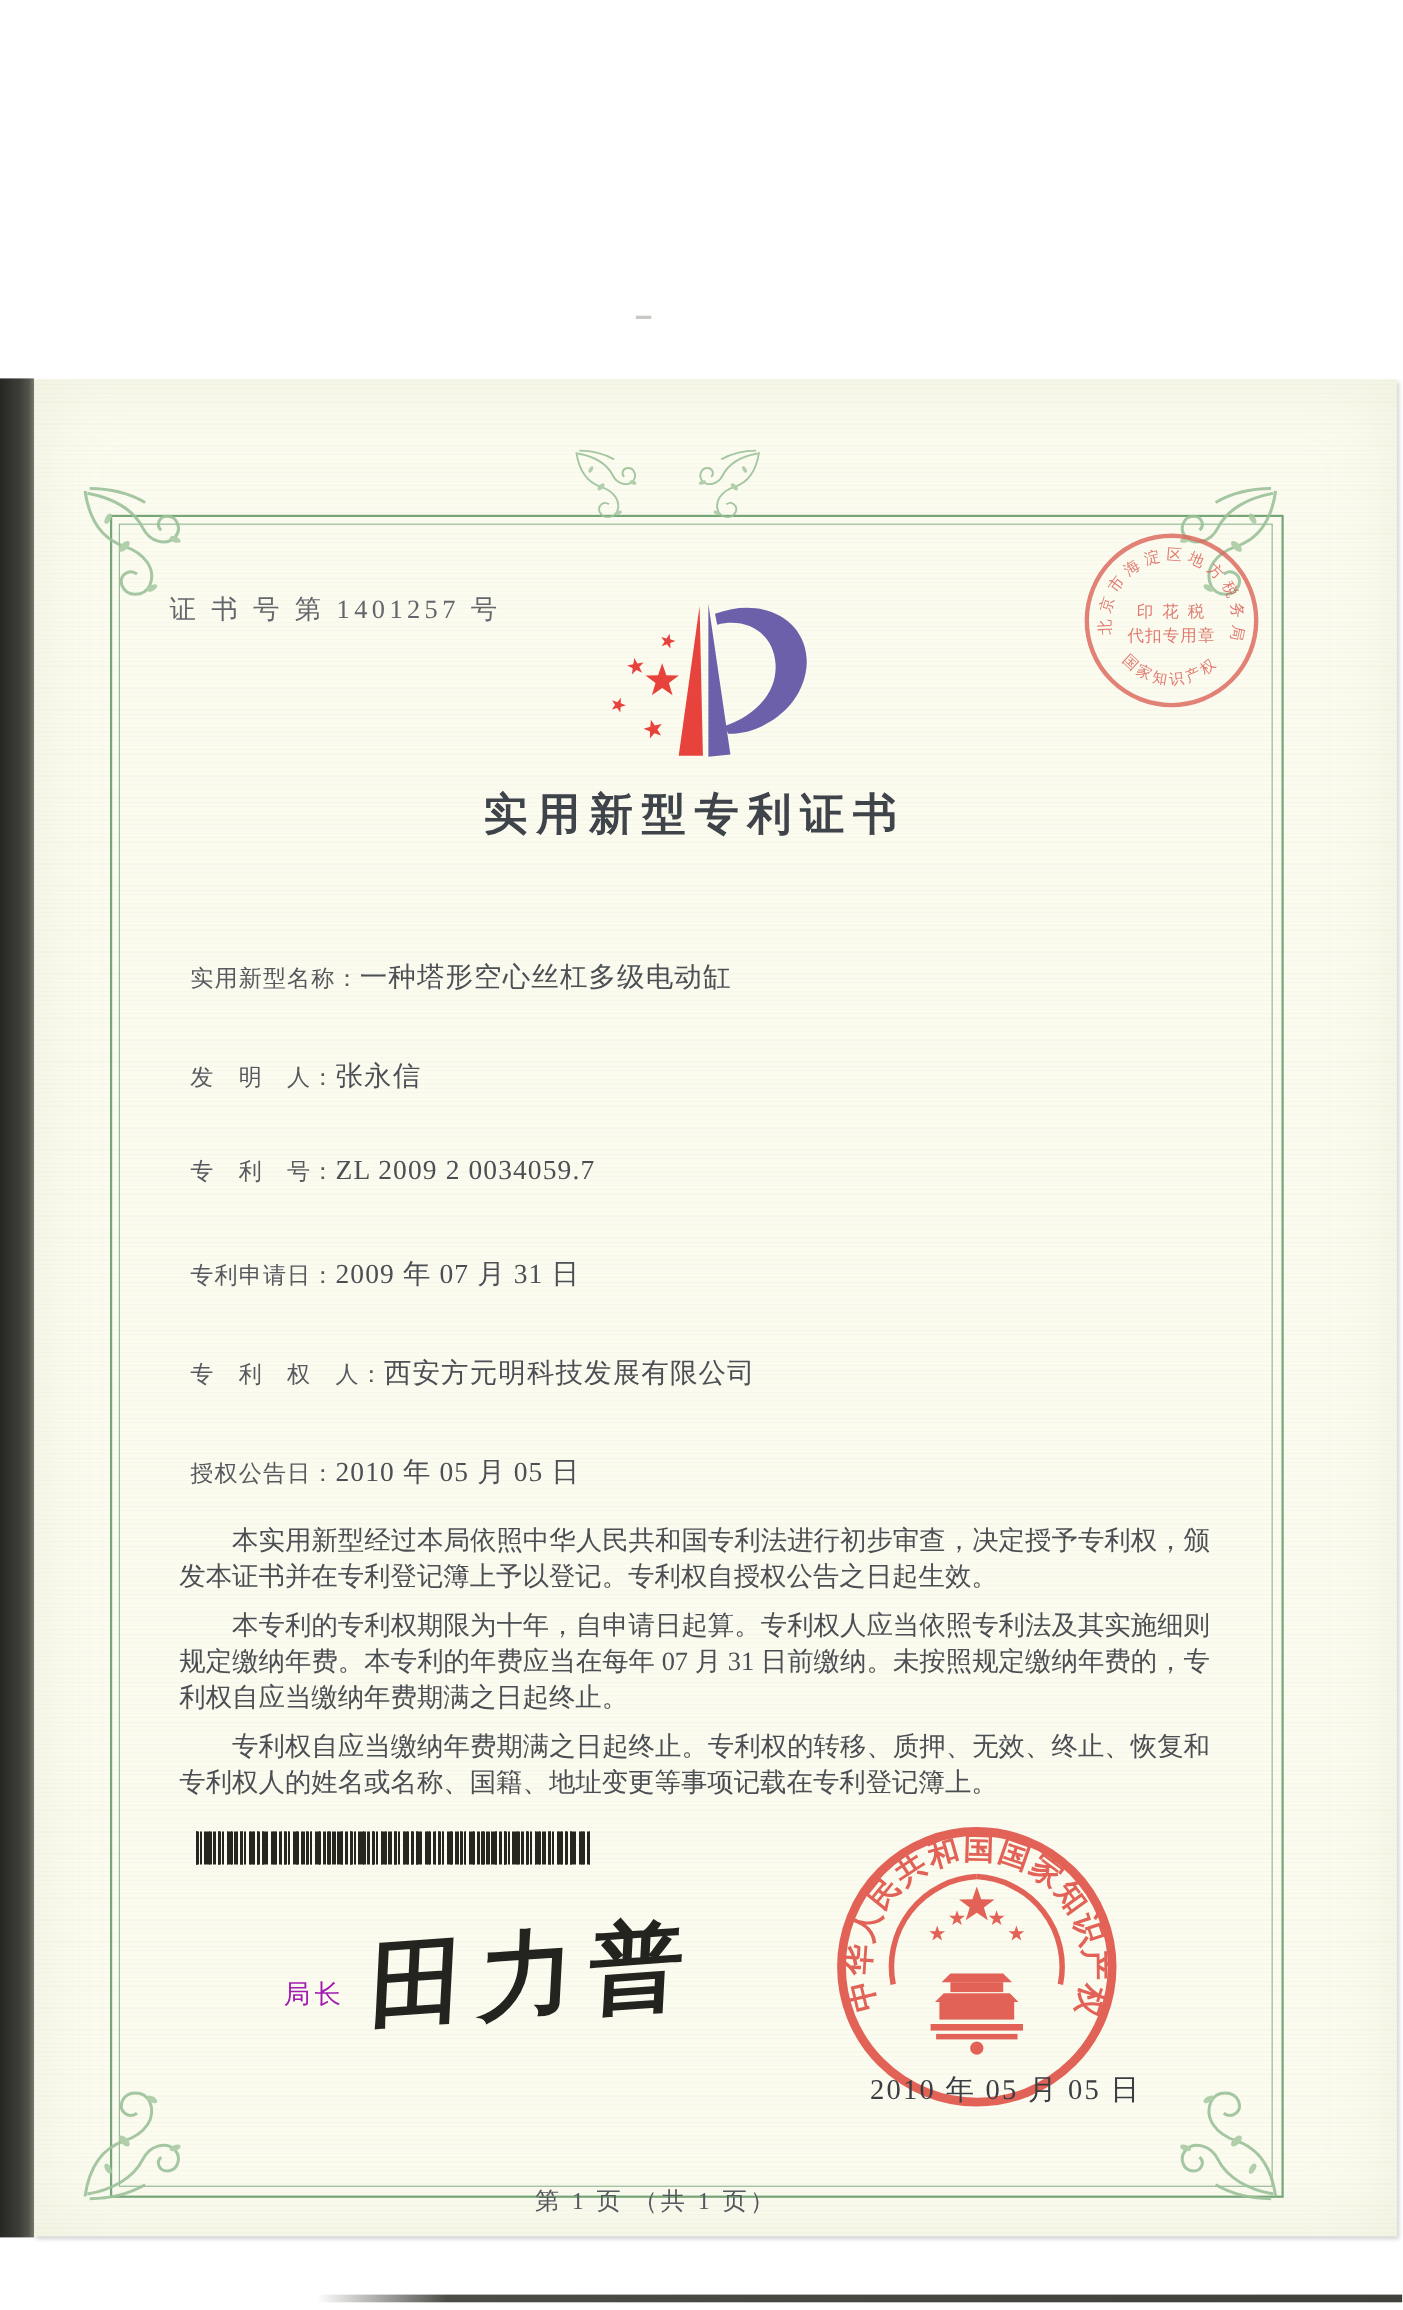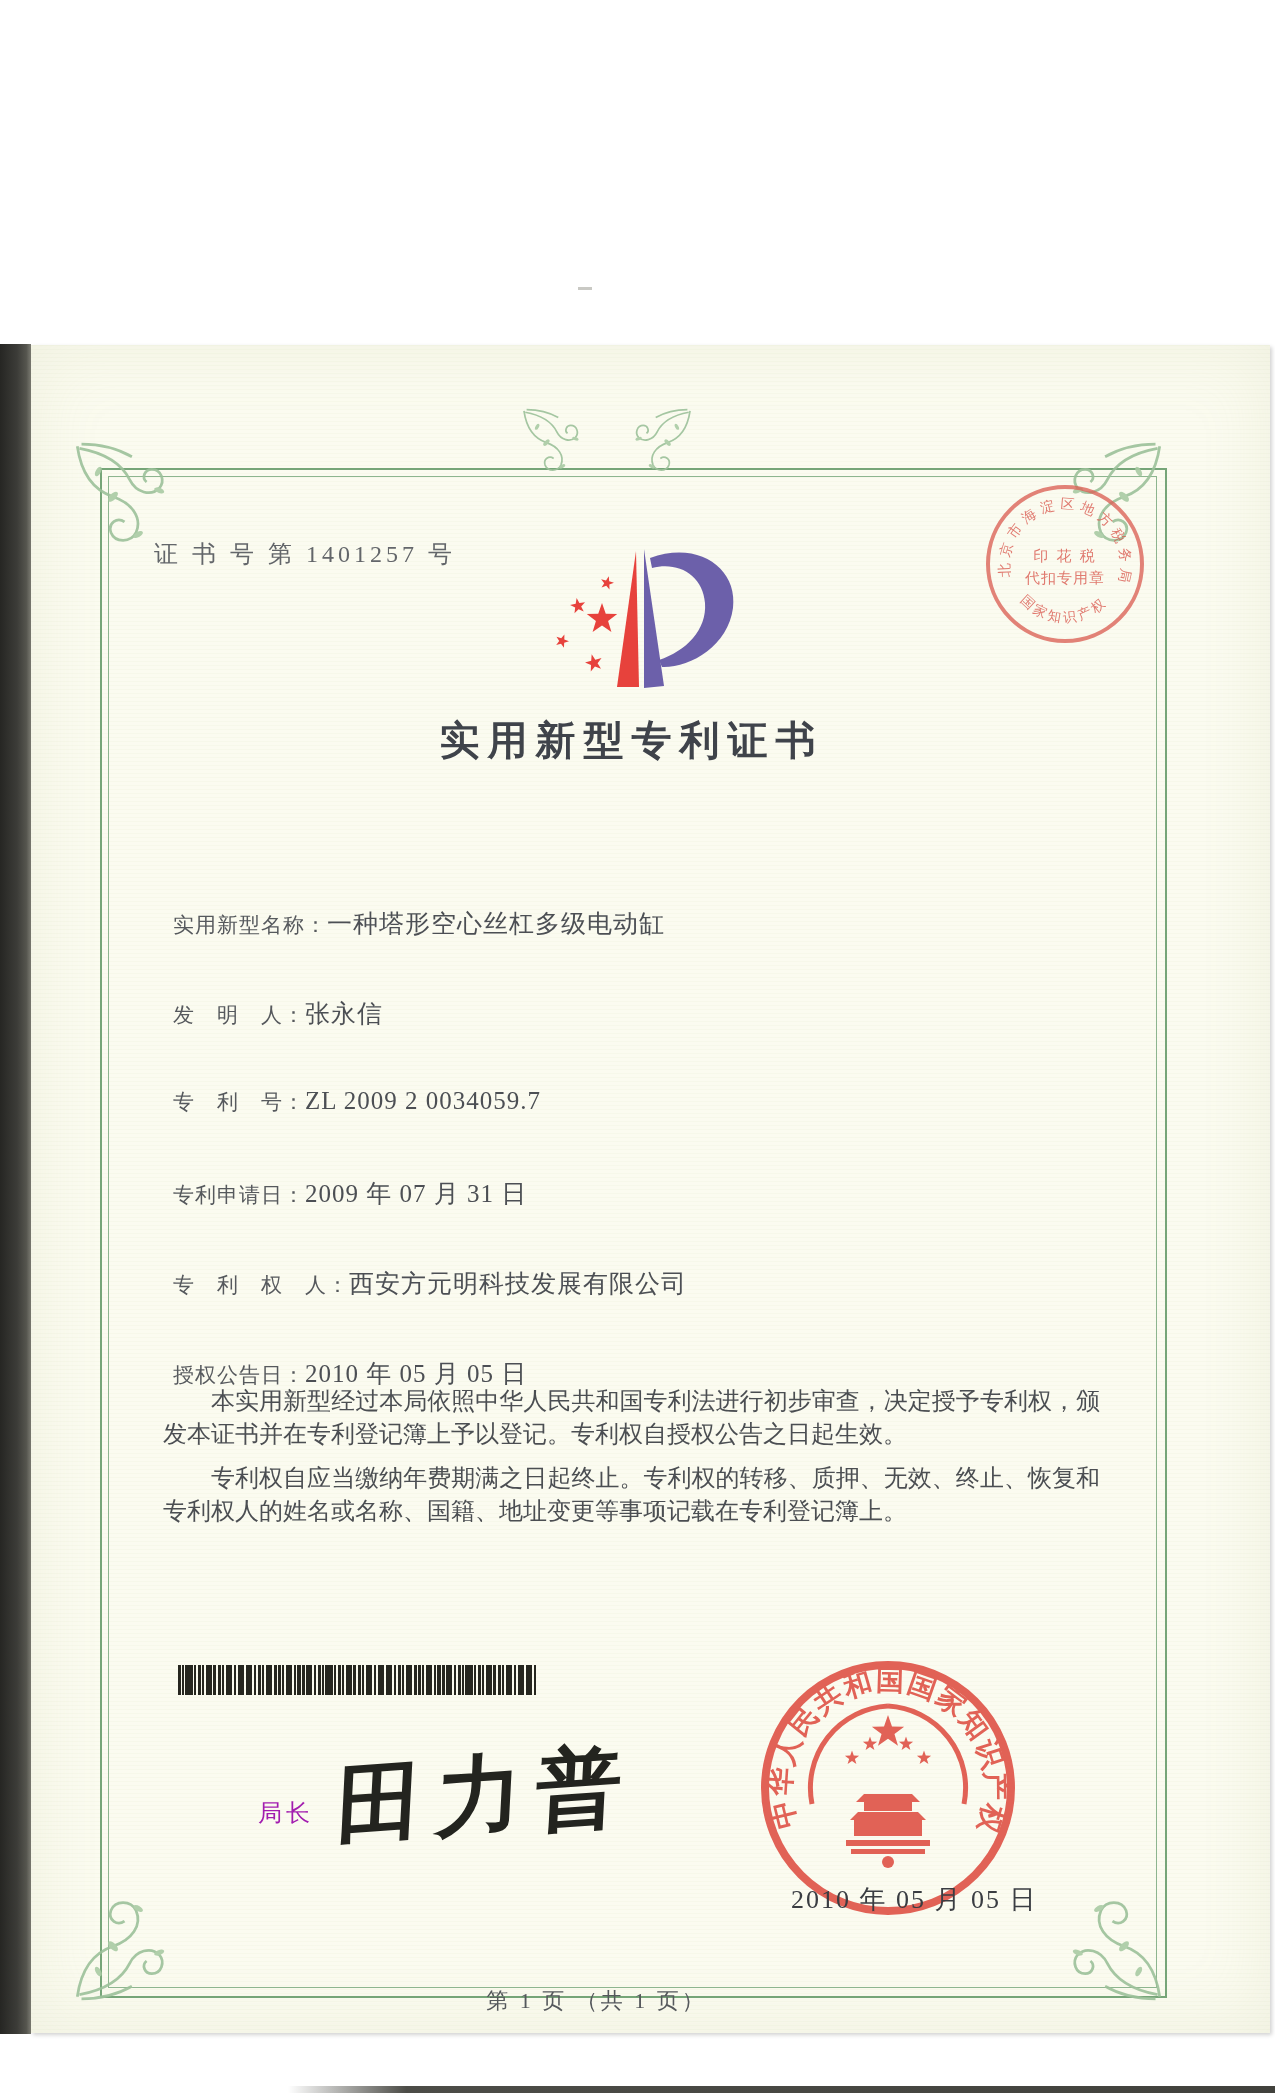--- a/index.html
+++ b/index.html
@@ -19,21 +19,21 @@
         border:2px solid #76a578;}
   .frame-inner{position:absolute;left:77px;top:131px;width:1047px;height:1510px;
         border:1px solid #8db58f;}
   .fl{position:absolute;width:105px;height:105px;opacity:.9;}
   .fl-tc{position:absolute;width:108px;height:66px;opacity:.9;}
   .cert-no{position:absolute;left:123px;top:193px;font-size:24px;letter-spacing:4px;color:#63666a;}
   .logo{position:absolute;left:509px;top:185px;}
   .taxseal{position:absolute;left:952px;top:137px;opacity:.78;}
   .title{position:absolute;left:69px;top:368px;width:1063px;text-align:center;
          font-size:40px;font-weight:bold;letter-spacing:8px;color:#3f434a;}
-  .frow{position:absolute;left:142px;white-space:nowrap;margin-top:36px;}
+  .frow{position:absolute;left:142px;white-space:nowrap;}
   .f-label{font-size:21px;color:#56595d;letter-spacing:1px;}
   .f-value{font-size:25px;color:#4c4f54;letter-spacing:1px;}
   .body-text{position:absolute;left:132px;top:1040px;width:952px;
          font-size:24px;line-height:33px;color:#4b4e52;text-align:justify;}
   .body-text p{margin:0 15px 11px 0;text-indent:2em;}
   .barcode{position:absolute;left:147px;top:1320px;width:360px;height:30px;
          background:
            repeating-linear-gradient(90deg,#26261f 0 2px,rgba(0,0,0,0) 2px 4px),
            repeating-linear-gradient(90deg,#26261f 0 3px,rgba(0,0,0,0) 3px 10px),
            repeating-linear-gradient(90deg,#26261f 0 1px,rgba(0,0,0,0) 1px 7px);}
@@ -147,20 +147,21 @@
     </div>
     <div class="frow" style="top:886px">
       <span class="f-label">专　利　权　人：</span><span class="f-value">西安方元明科技发展有限公司</span>
     </div>
     <div class="frow" style="top:976px">
       <span class="f-label">授权公告日：</span><span class="f-value">2010 年 05 月 05 日</span>
     </div>
 
     <div class="body-text">
       <p>本实用新型经过本局依照中华人民共和国专利法进行初步审查，决定授予专利权，颁发本证书并在专利登记簿上予以登记。专利权自授权公告之日起生效。</p>
+      <p>本专利的专利权期限为十年，自申请日起算。专利权人应当依照专利法及其实施细则规定缴纳年费。本专利的年费应当在每年 07 月 31 日前缴纳。未按照规定缴纳年费的，专利权自应当缴纳年费期满之日起终止。</p>
       <p>专利权自应当缴纳年费期满之日起终止。专利权的转移、质押、无效、终止、恢复和专利权人的姓名或名称、国籍、地址变更等事项记载在专利登记簿上。</p>
     </div>
 
     <div class="barcode"></div>
 
     <div class="dir-label">局长</div>
     <div class="dir-sign">田力普</div>
 
     <svg class="offseal" width="264" height="264" viewBox="0 0 264 264">
       <defs>

